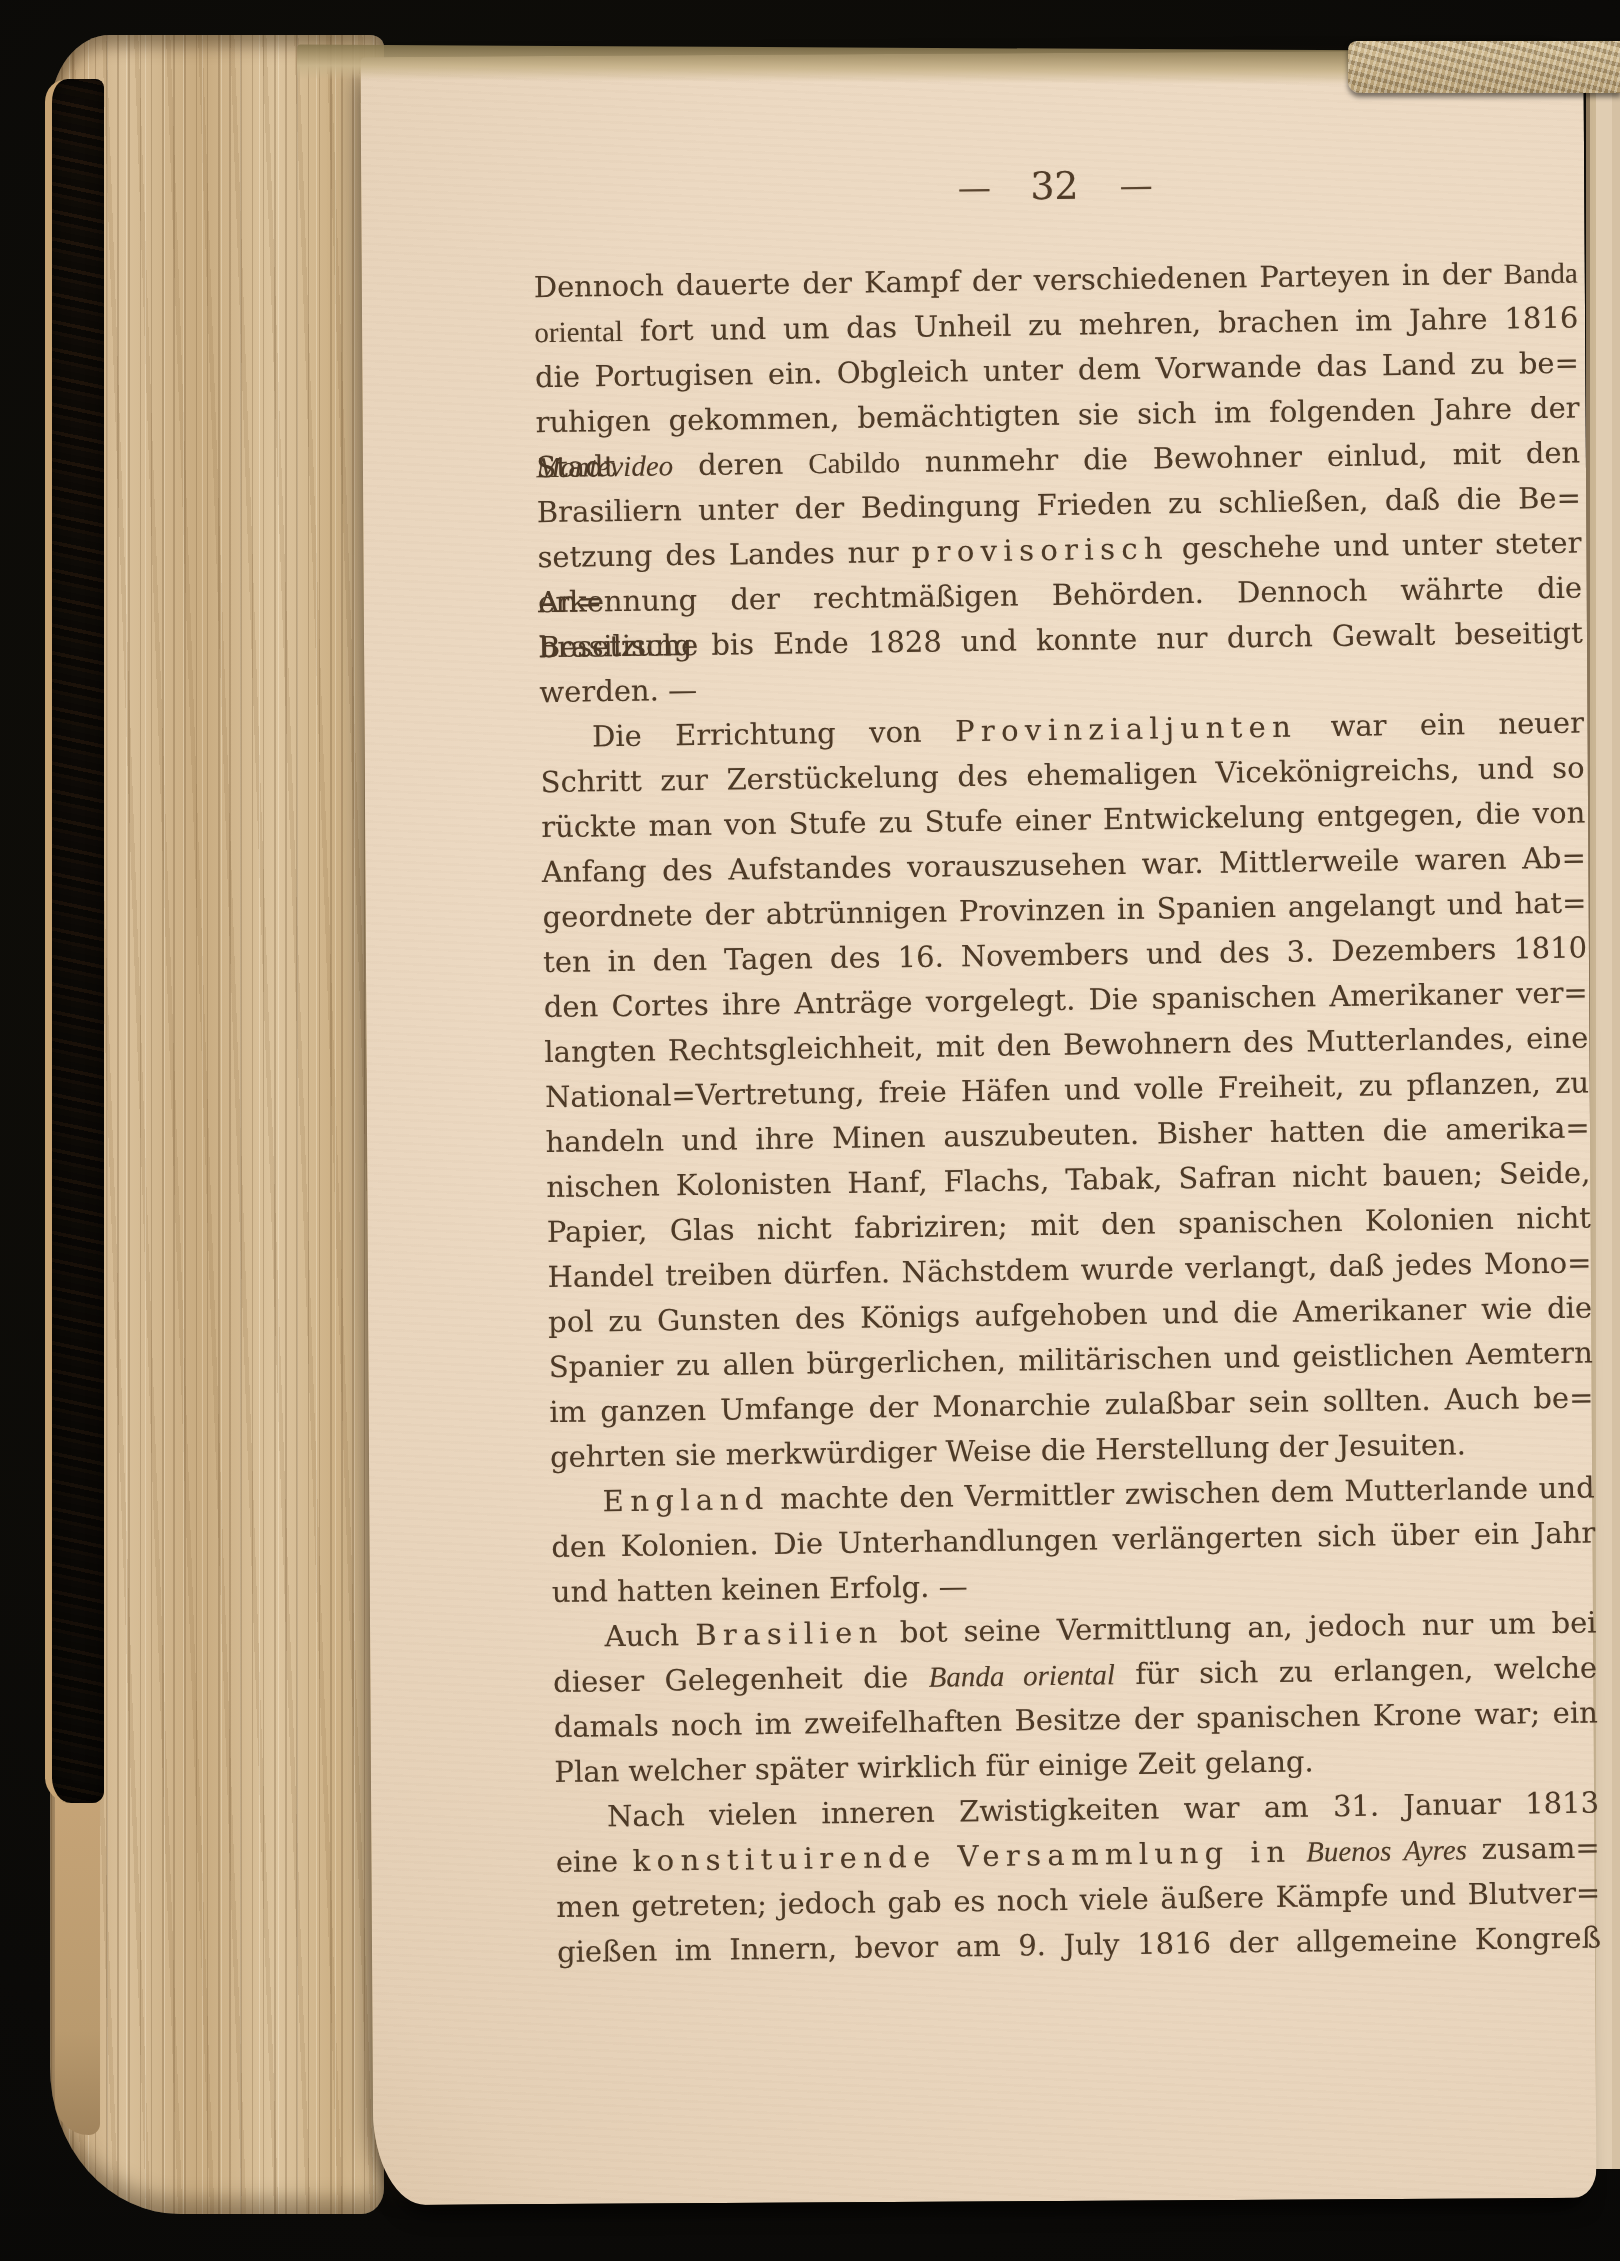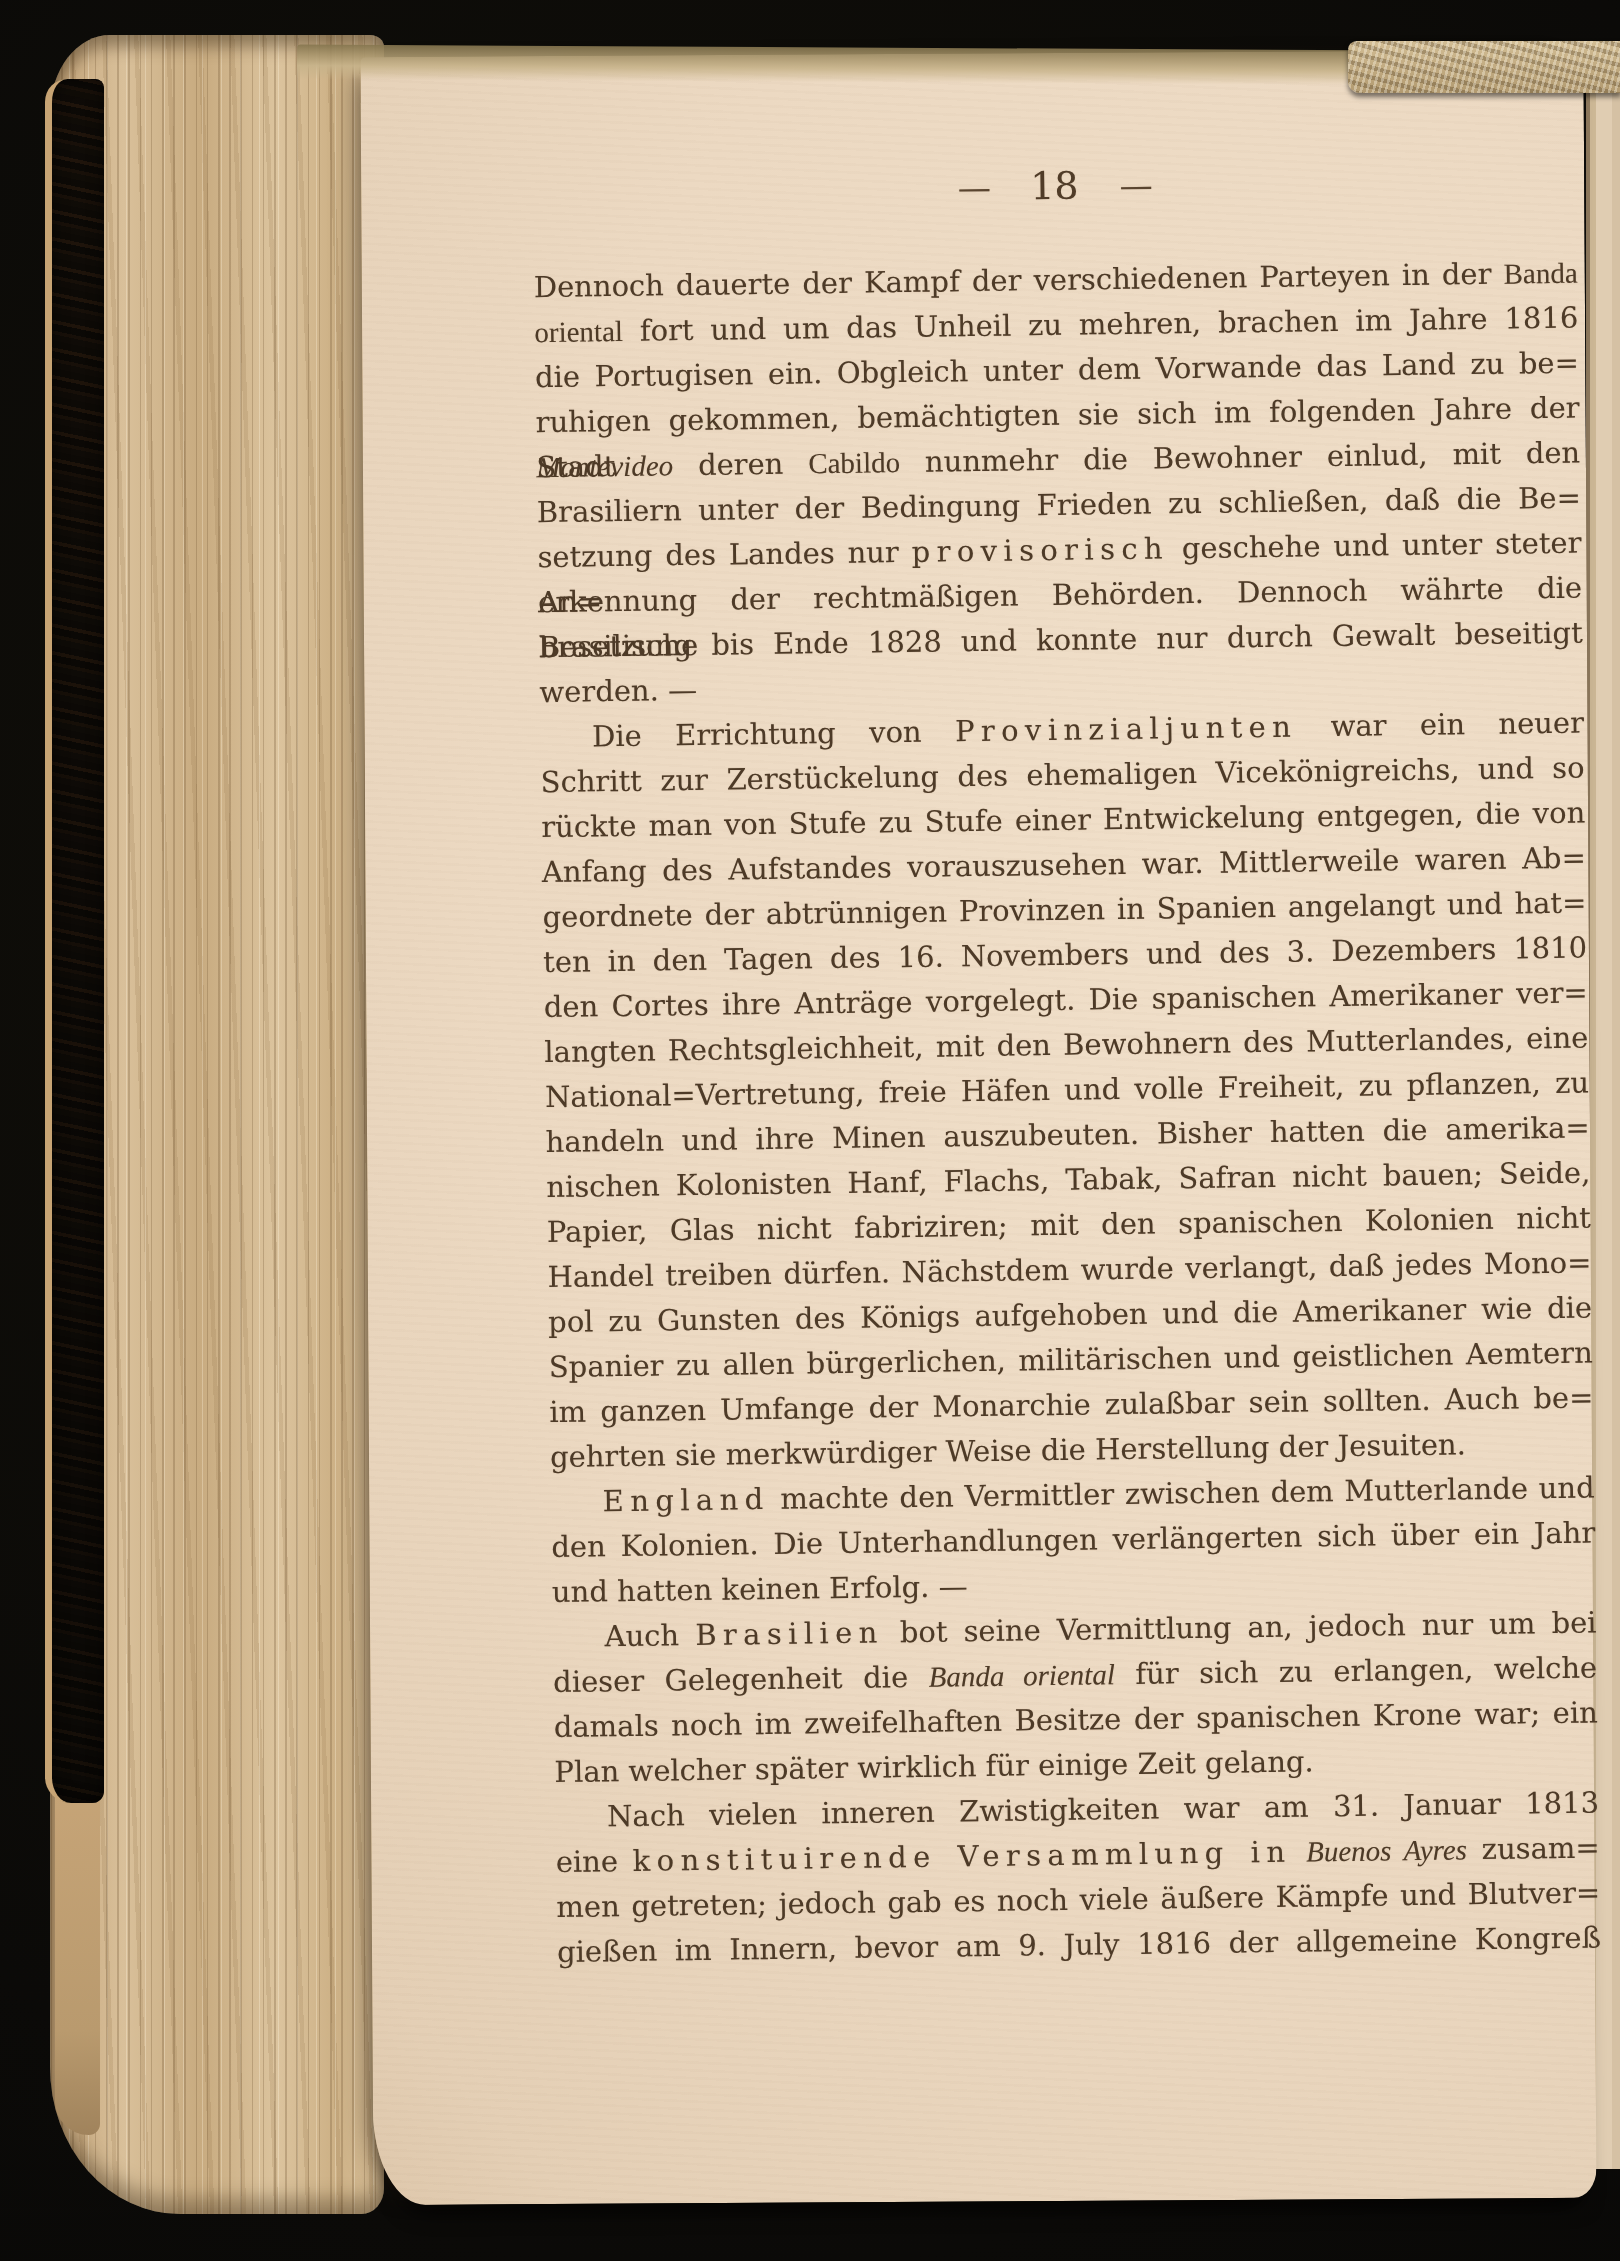--- a/index.html
+++ b/index.html
@@ -93,21 +93,21 @@
 
 <div>
   <div class="fore-edge"></div>
   <div class="marble"></div>
   <div class="board-tail"></div>
   <div class="right-edge"></div>
   <div class="page">
     <div class="page-text">
       <div class="page-header">
         <span class="dash">—</span>
-        <span>18</span>
+        <span>32</span>
         <span class="dash">—</span>
       </div>
       <div>
           <div class="line"><span>Dennoch dauerte der Kampf der verschiedenen Parteyen in der </span><span class="antiqua">Banda</span></div>
           <div class="line"><span class="antiqua">oriental</span><span> fort und um das Unheil zu mehren, brachen im Jahre 1816</span></div>
           <div class="line"><span>die Portugisen ein.  Obgleich unter dem Vorwande das Land zu be=</span></div>
           <div class="line"><span>ruhigen gekommen, bemächtigten sie sich im folgenden Jahre der Stadt</span></div>
           <div class="line"><span class="antiqua italic">Montevideo</span><span> deren </span><span class="antiqua">Cabildo</span><span> nunmehr die Bewohner einlud, mit den</span></div>
           <div class="line"><span>Brasiliern unter der Bedingung Frieden zu schließen, daß die Be=</span></div>
           <div class="line"><span>setzung des Landes nur </span><span class="spaced">provisorisch</span><span> geschehe und unter steter An=</span></div>

